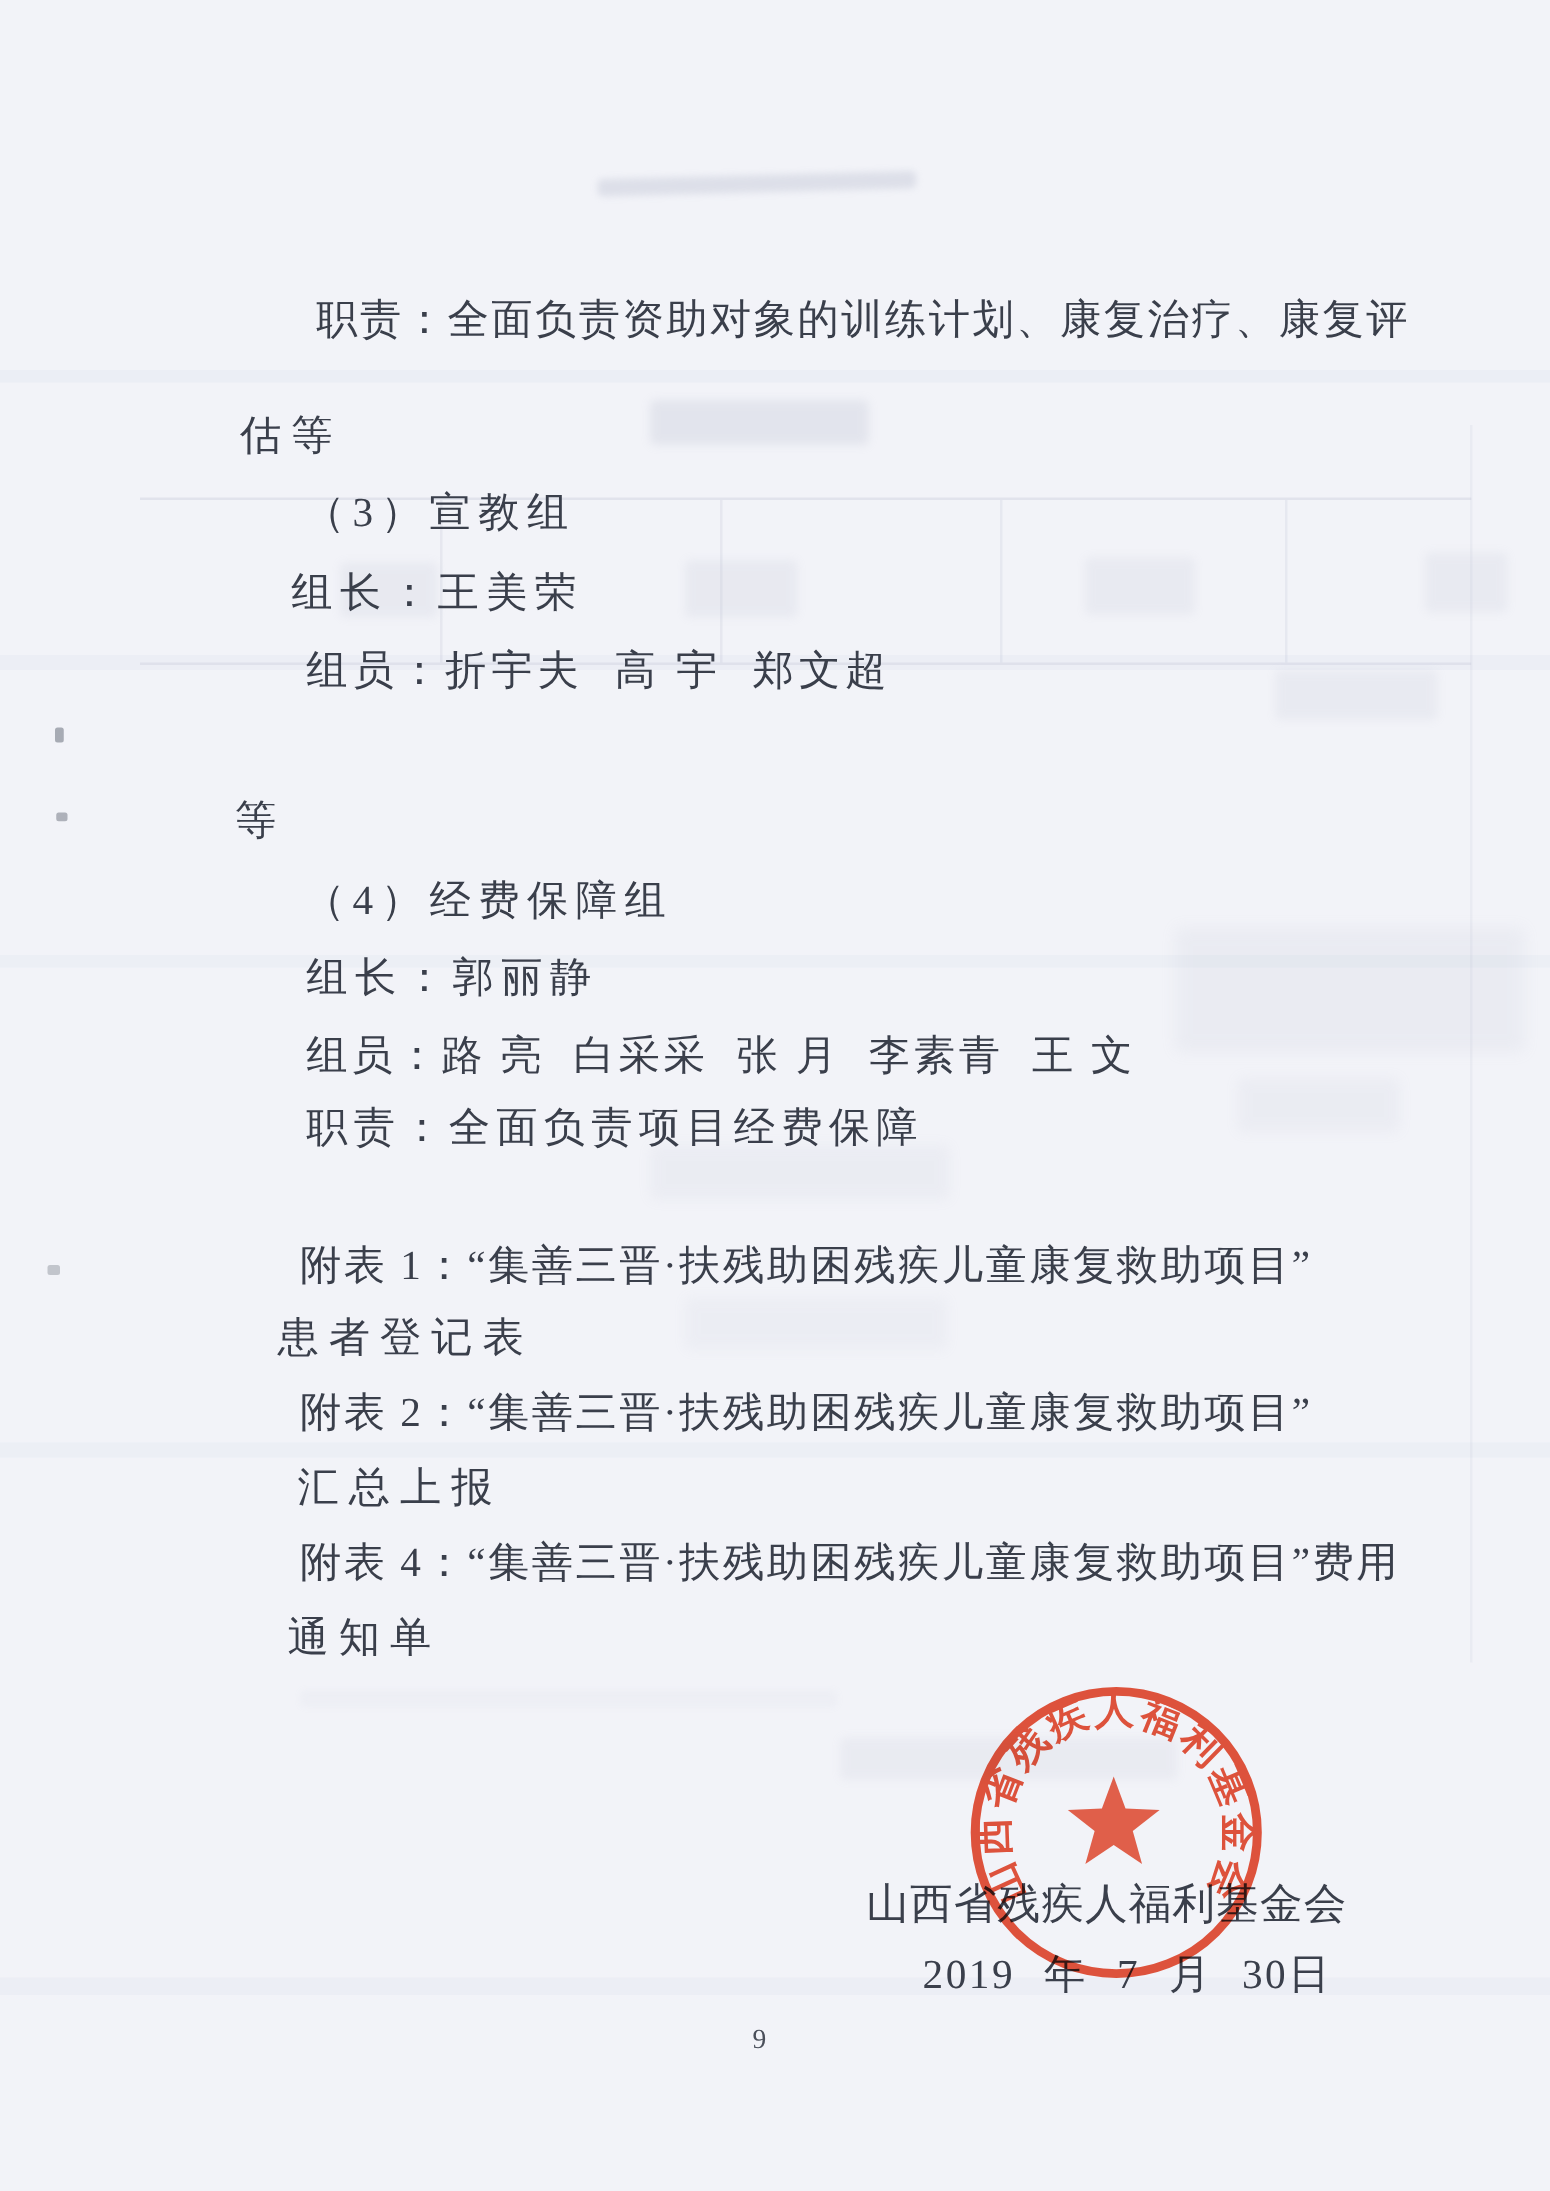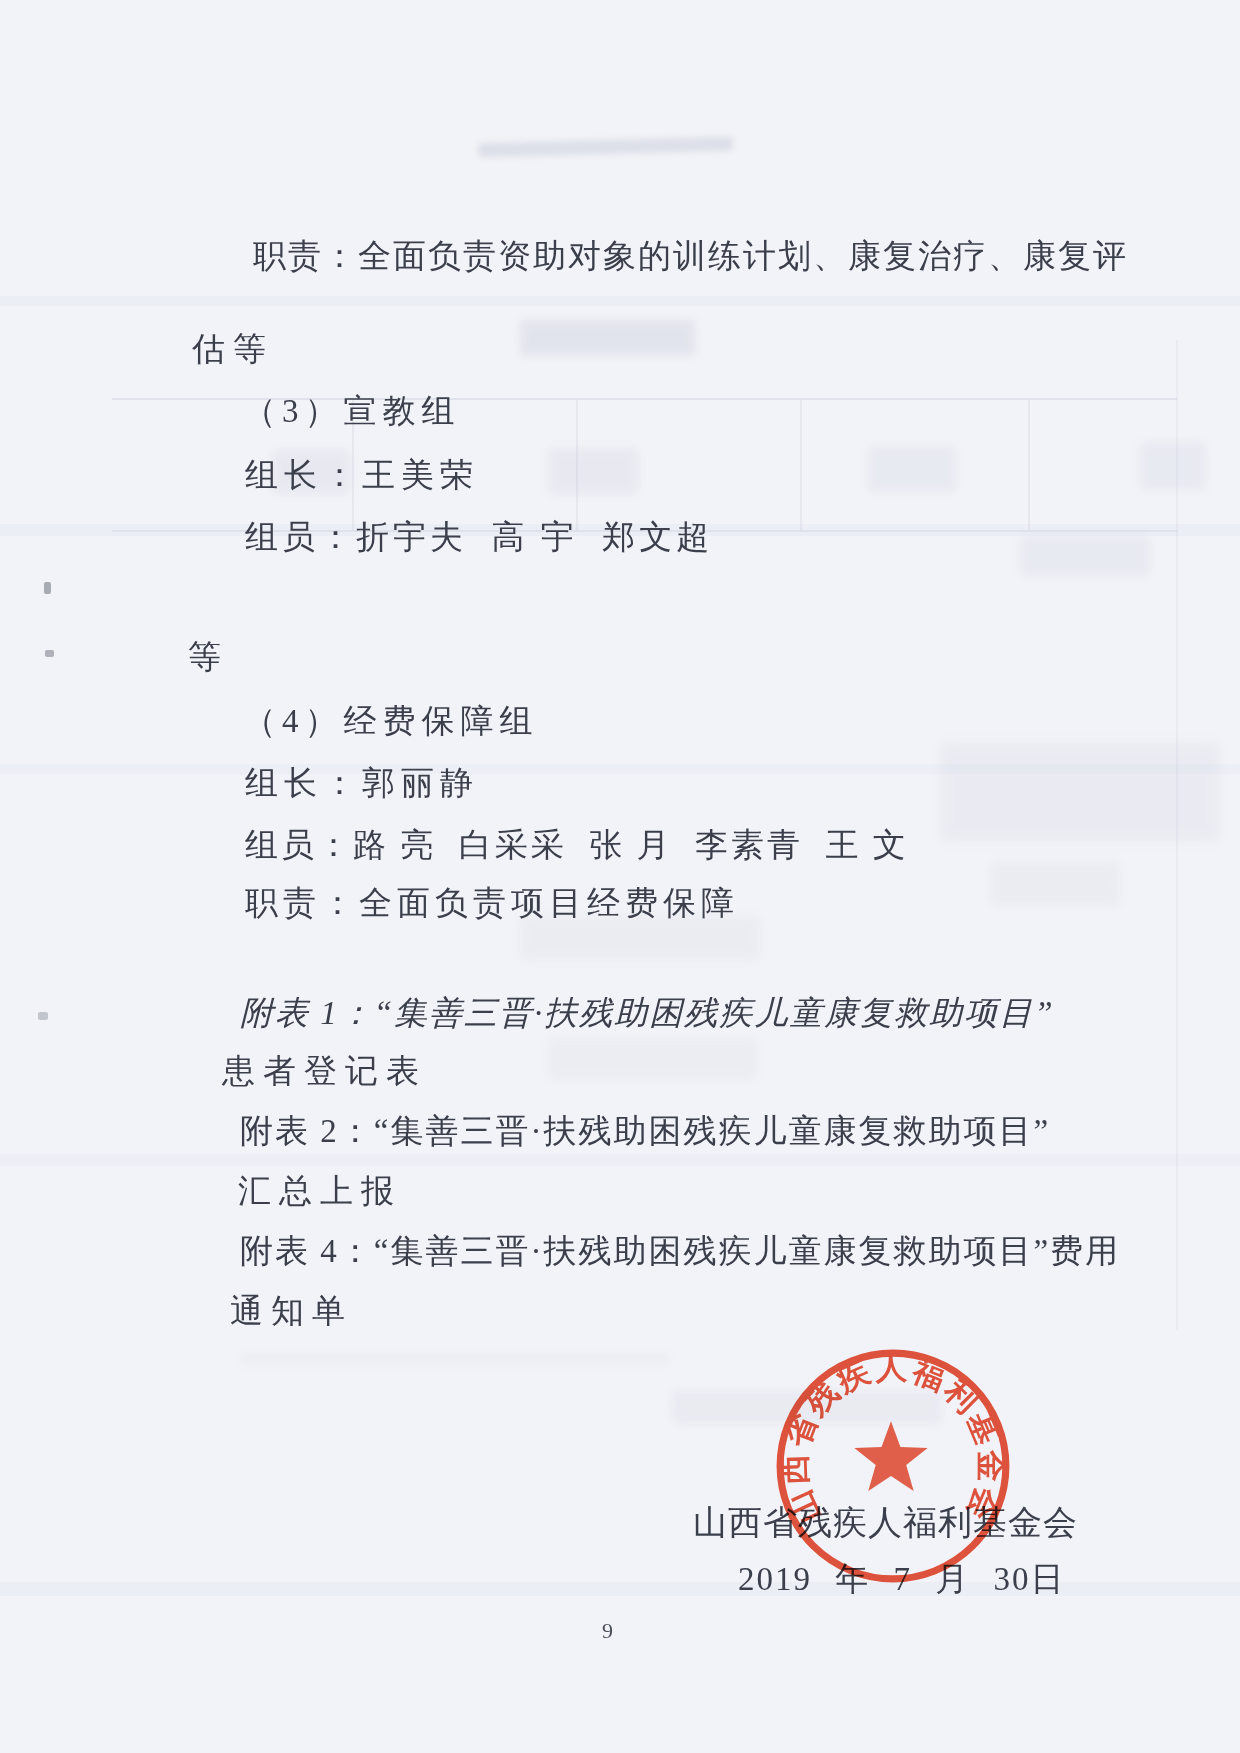--- a/index.html
+++ b/index.html
@@ -74,28 +74,28 @@
   <div class="art rule" style="left:1028px;top:400px;width:2px;height:130px;opacity:.2;"></div>
   <div class="art rule" style="left:1176px;top:340px;width:2px;height:990px;opacity:.16;"></div>
 
   <div class="art speck" style="left:44px;top:582px;width:7px;height:12px;opacity:.55;"></div>
   <div class="art speck" style="left:45px;top:650px;width:9px;height:7px;opacity:.5;"></div>
   <div class="art speck" style="left:38px;top:1012px;width:10px;height:8px;opacity:.35;"></div>
 
   <p class="line" style="left:253px;top:214px;letter-spacing:2px;margin-top:24px;">职责：全面负责资助对象的训练计划、康复治疗、康复评</p>
   <p class="line" style="left:192px;top:298px;letter-spacing:8px;">估等</p>
   <p class="line" style="left:243px;top:360px;letter-spacing:6px;font-family:Liberation Serif, serif;">（3）宣教组</p>
-  <p class="line" style="left:245px;top:424px;letter-spacing:6px;">组长：王美荣</p>
+  <p class="line" style="left:233px;top:424px;letter-spacing:6px;">组长：王美荣</p>
   <p class="line" style="left:245px;top:486px;letter-spacing:4px;">组员：折宇夫  高 宇  郑文超</p>
   <p class="line" style="left:188px;top:606px;letter-spacing:0;">等</p>
   <p class="line" style="left:243px;top:670px;letter-spacing:6px;">（4）经费保障组</p>
   <p class="line" style="left:245px;top:732px;letter-spacing:6px;">组长：郭丽静</p>
   <p class="line" style="left:245px;top:852px;letter-spacing:5px;">职责：全面负责项目经费保障</p>
   <p class="line" style="left:245px;top:794px;letter-spacing:3px;">组员：路 亮  白采采  张 月  李素青  王 文</p>
-  <p class="line" style="left:240px;top:962px;letter-spacing:2px;font-style:italic;">附表 1：“集善三晋·扶残助困残疾儿童康复救助项目”</p>
+  <p class="line" style="left:240px;top:962px;letter-spacing:2px;">附表 1：“集善三晋·扶残助困残疾儿童康复救助项目”</p>
   <p class="line" style="left:222px;top:1020px;letter-spacing:8px;">患者登记表</p>
   <p class="line" style="left:240px;top:1080px;letter-spacing:2px;">附表 2：“集善三晋·扶残助困残疾儿童康复救助项目”</p>
   <p class="line" style="left:238px;top:1140px;letter-spacing:8px;">汇总上报</p>
   <p class="line" style="left:240px;top:1200px;letter-spacing:2px;">附表 4：“集善三晋·扶残助困残疾儿童康复救助项目”费用</p>
   <p class="line" style="left:230px;top:1260px;letter-spacing:8px;">通知单</p>
 
   <p class="sig" style="left:693px;top:1466px;letter-spacing:1px;">山西省残疾人福利基金会</p>
   <p class="sig" style="left:738px;top:1524px;font-size:33px;word-spacing:13px;letter-spacing:2px;">2019 年 7 月 30日</p>
 
   <svg class="seal" viewBox="0 0 236 236" xmlns="http://www.w3.org/2000/svg">

